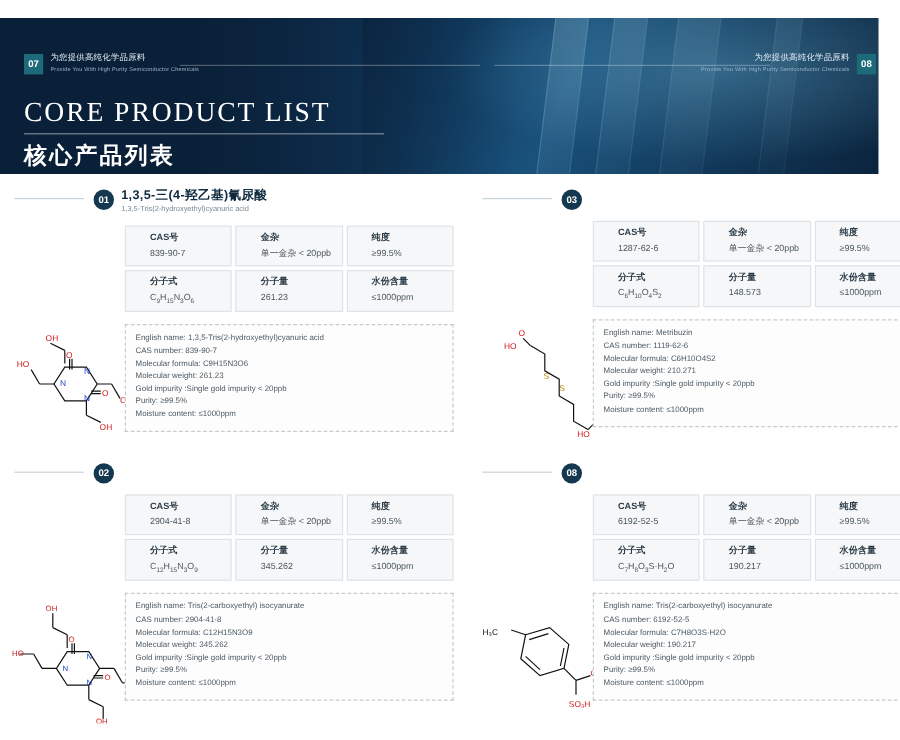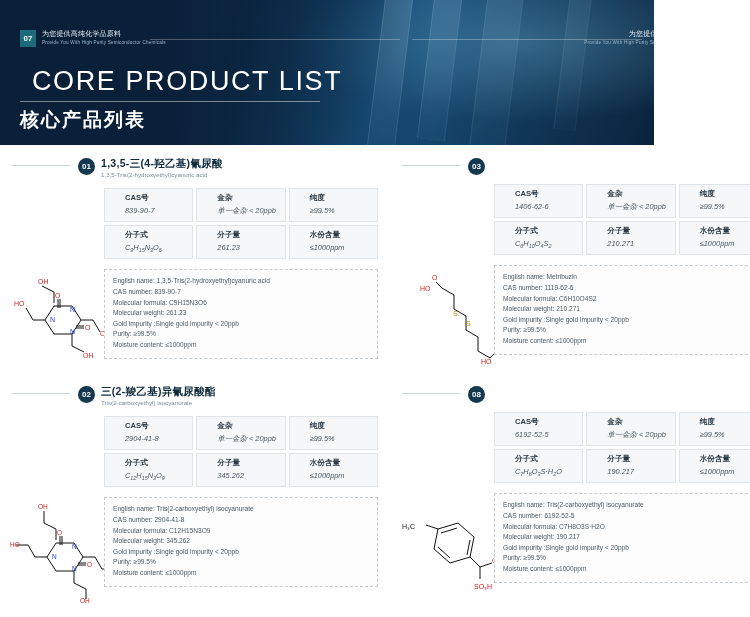--- a/index.html
+++ b/index.html
@@ -6,21 +6,21 @@
   body{
     width:750px;height:617px;
     background:#ffffff;
     font-family:"Liberation Sans", sans-serif;
     overflow:hidden;
     position:relative;
   }
 
   
   .banner{
-    position:absolute;left:0;top:0;width:654px;height:145px;
+    position:absolute;left:0;top:15px;width:732px;height:145px;
     background:linear-gradient(100deg,#0b2340 0%,#10365c 35%,#14456f 55%,#0d2a4a 100%);
     overflow:hidden;
   }
   .banner-photo{
     position:absolute;right:0;top:0;width:430px;height:145px;
     background:
       radial-gradient(ellipse at 70% 30%, rgba(120,190,220,0.33) 0%, rgba(20,70,110,0.0) 55%),
       linear-gradient(115deg, rgba(10,40,70,0.9) 0%, rgba(30,95,140,0.55) 40%, rgba(10,35,60,0.95) 100%);
   }
   .tube{
@@ -54,23 +54,22 @@
   .pagebox.right{background:#1c6a7a;}
   .toptext{
     position:absolute;top:0;color:#cfe0ec;font-size:6.5px;line-height:8.6px;
     letter-spacing:.2px;
   }
   .toptext .cn{font-size:7px;color:#e3edf5;}
   .toptext .en{font-size:4.6px;color:#9ab6cc;}
 
   .title-block{position:absolute;left:20px;top:66px;}
   .title-en{
-    color:#ffffff;font-size:27px;letter-spacing:1.6px;font-weight:400;
-    font-family:Liberation Sans, sans-serif;
-    margin-left:12px;
+    color:#ffffff;font-size:23px;letter-spacing:1.6px;font-weight:400;
+    font-family:Liberation Serif, serif;
   }
   .title-rule{width:300px;height:1px;background:rgba(255,255,255,0.45);margin:4px 0 5px 0;}
   .title-cn{color:#ffffff;font-size:19px;font-weight:bold;letter-spacing:2px;}
 
   
   .content{position:absolute;left:0;top:145px;width:750px;height:420px;background:#fff;}
 
   .card{position:absolute;}
   .card.c1{left:78px;top:12px;width:300px;}
   .card.c2{left:468px;top:12px;width:300px;}
@@ -94,21 +93,21 @@
   
   .prop-table{margin-top:9px;width:274px;margin-left:26px;}
   .prop-row{display:flex;}
   .prop-cell{
     flex:1;border:1px solid #dfe4e8;background:#f6f7f8;
     margin-right:3px;margin-bottom:3px;padding:4px 4px 5px 20px;
     box-sizing:border-box;text-align:left;
   }
   .prop-cell:last-child{margin-right:0;}
   .prop-label{font-size:7.6px;color:#2b3b47;font-weight:bold;margin-bottom:3px;}
-  .prop-value{font-size:7.4px;color:#4a5760;font-style:italic;}
+  .prop-value{font-size:7.4px;color:#4a5760;}
   .prop-value sub{font-size:5.4px;}
 
   
   .detail-box{
     margin-top:7px;margin-left:26px;width:274px;box-sizing:border-box;
     border:1px dashed #c4ccd2;padding:6px 8px 7px 8px;
     background:#fdfdfd;
   }
   .detail-line{font-size:6.6px;color:#4d5a64;line-height:10.6px;}
 
@@ -304,39 +303,39 @@
 
   <div class="card c2">
     <div class="head-line"></div>
     <div class="card-head">
       <div class="num-badge">03</div>
     </div>
     <div class="prop-table">
       <div class="prop-row">
         <div class="prop-cell">
           <div class="prop-label">CAS号</div>
-          <div class="prop-value">1406-62-6</div>
+          <div class="prop-value">1287-62-6</div>
         </div>
         <div class="prop-cell">
           <div class="prop-label">金杂</div>
           <div class="prop-value">单一金杂 &lt; 20ppb</div>
         </div>
         <div class="prop-cell">
           <div class="prop-label">纯度</div>
           <div class="prop-value">≥99.5%</div>
         </div>
       </div>
       <div class="prop-row">
         <div class="prop-cell">
           <div class="prop-label">分子式</div>
           <div class="prop-value">C<sub>6</sub>H<sub>10</sub>O<sub>4</sub>S<sub>2</sub></div>
         </div>
         <div class="prop-cell">
           <div class="prop-label">分子量</div>
-          <div class="prop-value">210.271</div>
+          <div class="prop-value">148.573</div>
         </div>
         <div class="prop-cell">
           <div class="prop-label">水份含量</div>
           <div class="prop-value">≤1000ppm</div>
         </div>
       </div>
     </div>
     <div class="detail-box">
       <div class="detail-line">English name: Metribuzin</div>
       <div class="detail-line">CAS number: 1119-62-6</div>
@@ -345,24 +344,20 @@
       <div class="detail-line">Gold impurity :Single gold impurity &lt; 20ppb</div>
       <div class="detail-line">Purity: ≥99.5%</div>
       <div class="detail-line">Moisture content: ≤1000ppm</div>
     </div>
   </div>
 
   <div class="card c3">
     <div class="head-line"></div>
     <div class="card-head">
       <div class="num-badge">02</div>
-      <div class="head-texts">
-        <div class="head-cn">三(2‑羧乙基)异氰尿酸酯</div>
-        <div class="head-en">Tris(2-carboxyethyl) isocyanurate</div>
-      </div>
     </div>
     <div class="prop-table">
       <div class="prop-row">
         <div class="prop-cell">
           <div class="prop-label">CAS号</div>
           <div class="prop-value">2904-41-8</div>
         </div>
         <div class="prop-cell">
           <div class="prop-label">金杂</div>
           <div class="prop-value">单一金杂 &lt; 20ppb</div>

